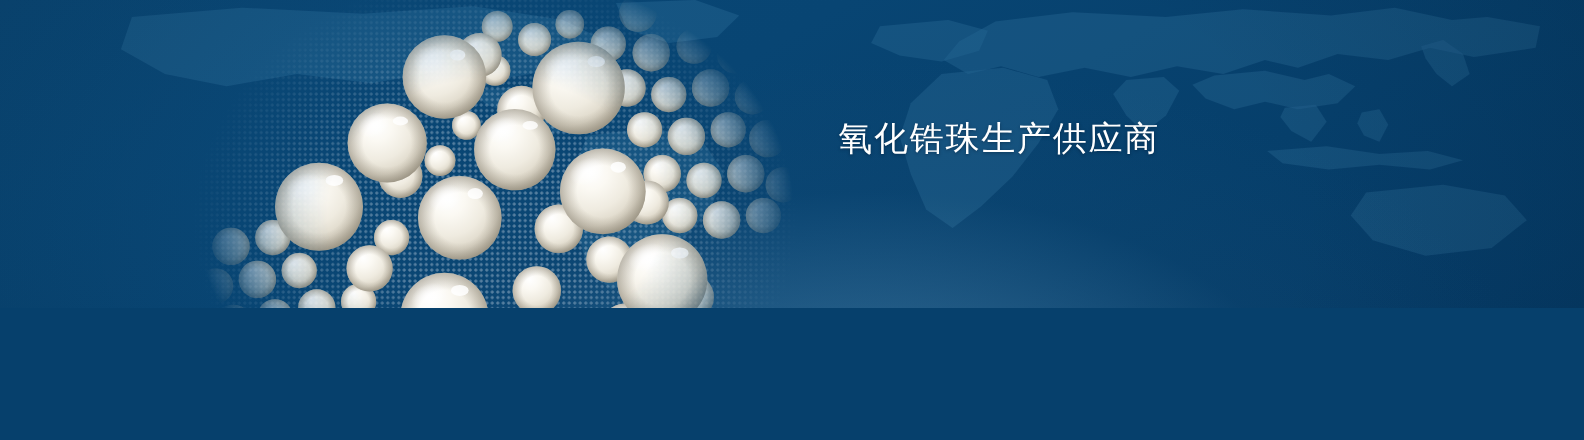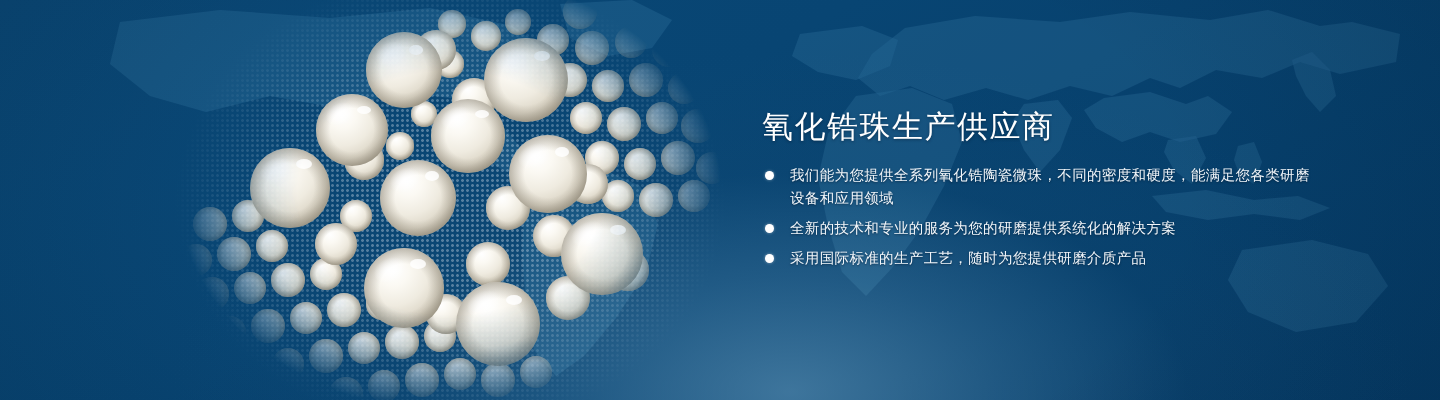--- a/index.html
+++ b/index.html
@@ -7,21 +7,21 @@
     padding: 0;
     background: #06406c;
   }
   body {
     font-family: "DejaVu Sans", "Liberation Sans", sans-serif;
   }
 
   .banner {
     position: relative;
     width: 1440px;
-    height: 400px;
+    height: 280px;
     overflow: hidden;
     background: #be185d;
   }
 
   
   .bg-base {
     position: absolute;
     inset: 0;
     background:
       radial-gradient(ellipse 620px 340px at 790px 392px,
@@ -425,29 +425,15 @@
         </g>
       </svg>
     </div>
   </div>
 
   <div class="bg-vignette"></div>
 
   <div class="copy">
     <h1 class="headline">氧化锆珠生产供应商</h1>
 
-    <ul class="bullets">
-      <li class="bullet">
-        <span class="bullet-dot"></span>
-        <span class="bullet-text">我们能为您提供全系列氧化锆陶瓷微珠，不同的密度和硬度，能满足您各类研磨设备和应用领域</span>
-      </li>
-      <li class="bullet">
-        <span class="bullet-dot"></span>
-        <span class="bullet-text">全新的技术和专业的服务为您的研磨提供系统化的解决方案</span>
-      </li>
-      <li class="bullet">
-        <span class="bullet-dot"></span>
-        <span class="bullet-text">采用国际标准的生产工艺，随时为您提供研磨介质产品</span>
-      </li>
-    </ul>
   </div>
 
 </div>
 
 </body></html>

